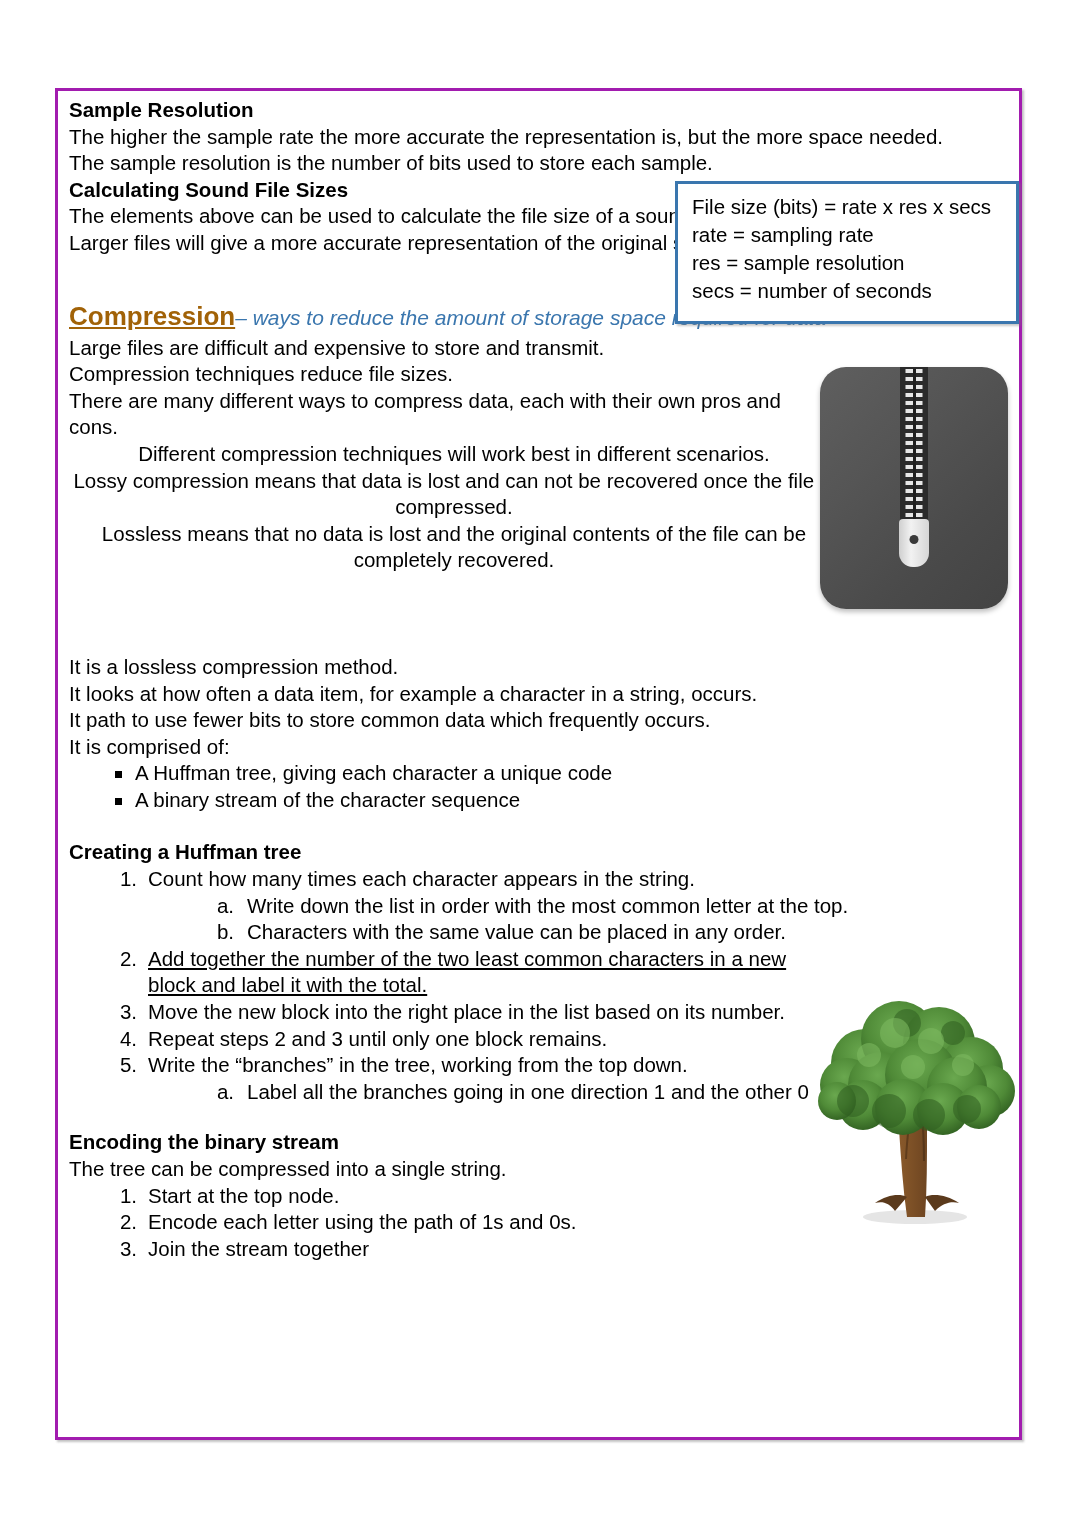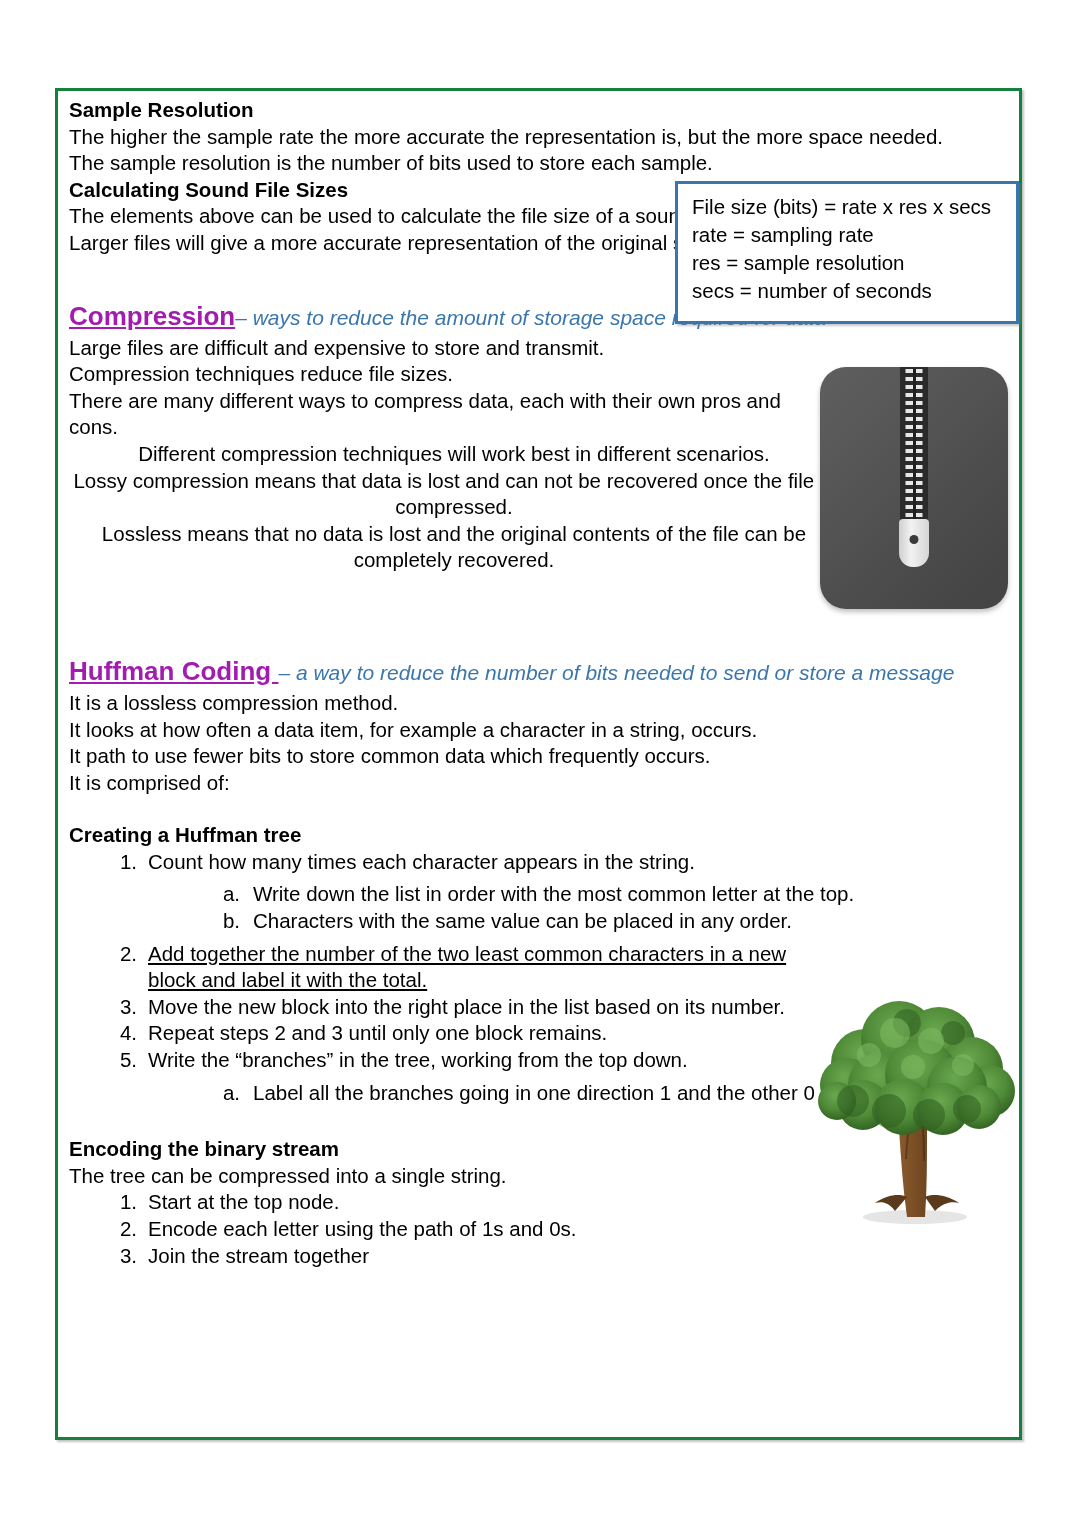--- a/index.html
+++ b/index.html
@@ -16,21 +16,21 @@
     overflow: hidden;
   }
 
   
   #page-frame {
     position: absolute;
     left: 55px;
     top: 88px;
     width: 967px;
     height: 1352px;
-    border: 3px solid #15803d;
+    border: 3px solid #a21caf;
     box-sizing: border-box;
     background: #ffffff;
     box-shadow: 2px 2px 2px rgba(80,80,80,0.35);
   }
   #content {
     position: relative;
     padding: 6px 10px 0 11px;
     height: 100%;
     box-sizing: border-box;
   }
@@ -46,21 +46,21 @@
   }
   h2.section-head {
     margin: 0;
     padding: 0;
     font-size: 25px;
     line-height: 34px;
     font-weight: normal;
     white-space: nowrap;
   }
   h2.section-head .head-word {
-    color: #a21caf;
+    color: #a16207;
     font-weight: bold;
     text-decoration: underline;
     font-size: 26px;
   }
   h2.section-head .head-tag {
     color: #3a76ae;
     font-style: italic;
     font-size: 21px;
   }
 
@@ -132,21 +132,21 @@
   ol.num > li::before {
     content: counter(n) ".";
     position: absolute;
     left: 0;
     top: 0;
     width: 26px;
     text-align: right;
   }
   ol.alpha {
     list-style: none;
-    margin: 6px;
+    margin: 0;
     padding: 0 0 0 60px;
     counter-reset: a;
   }
   ol.alpha > li {
     font-size: 20.5px;
     line-height: 26.6px;
     position: relative;
     padding-left: 39px;
     counter-increment: a;
   }
@@ -274,27 +274,28 @@
     <div class="para wrapblock-wide">Lossless means that no data is lost and the original contents of the file can be completely recovered.</div>
 
     <div id="zip-image">
       <div class="zip-body"></div>
       <div class="zip-tape"></div>
       <div class="zip-teeth"></div>
       <div class="zip-slider"></div>
     </div>
 
     <div style="height:80px"></div>
-    <h2 class="section-head">
-      <span class="head-word">Huffman Coding </span><span class="head-tag">– a way to reduce the number of bits needed to send or store a message</span>
-    </h2>
     <div class="para">It is a lossless compression method.</div>
     <div class="para">It looks at how often a data item, for example a character in a string, occurs.</div>
     <div class="para">It path to use fewer bits to store common data which frequently occurs.</div>
     <div class="para">It is comprised of:</div>
+    <ul class="sq">
+      <li>A Huffman tree, giving each character a unique code</li>
+      <li>A binary stream of the character sequence</li>
+    </ul>
 
     <div style="height:26px"></div>
     <div class="line bold">Creating a Huffman tree</div>
     <ol class="num">
       <li>
         <span>Count how many times each character appears in the string.</span>
         <ol class="alpha">
           <li class="li-wrap-2">Write down the list in order with the most common letter at the top.</li>
           <li>Characters with the same value can be placed in any order.</li>
         </ol>

